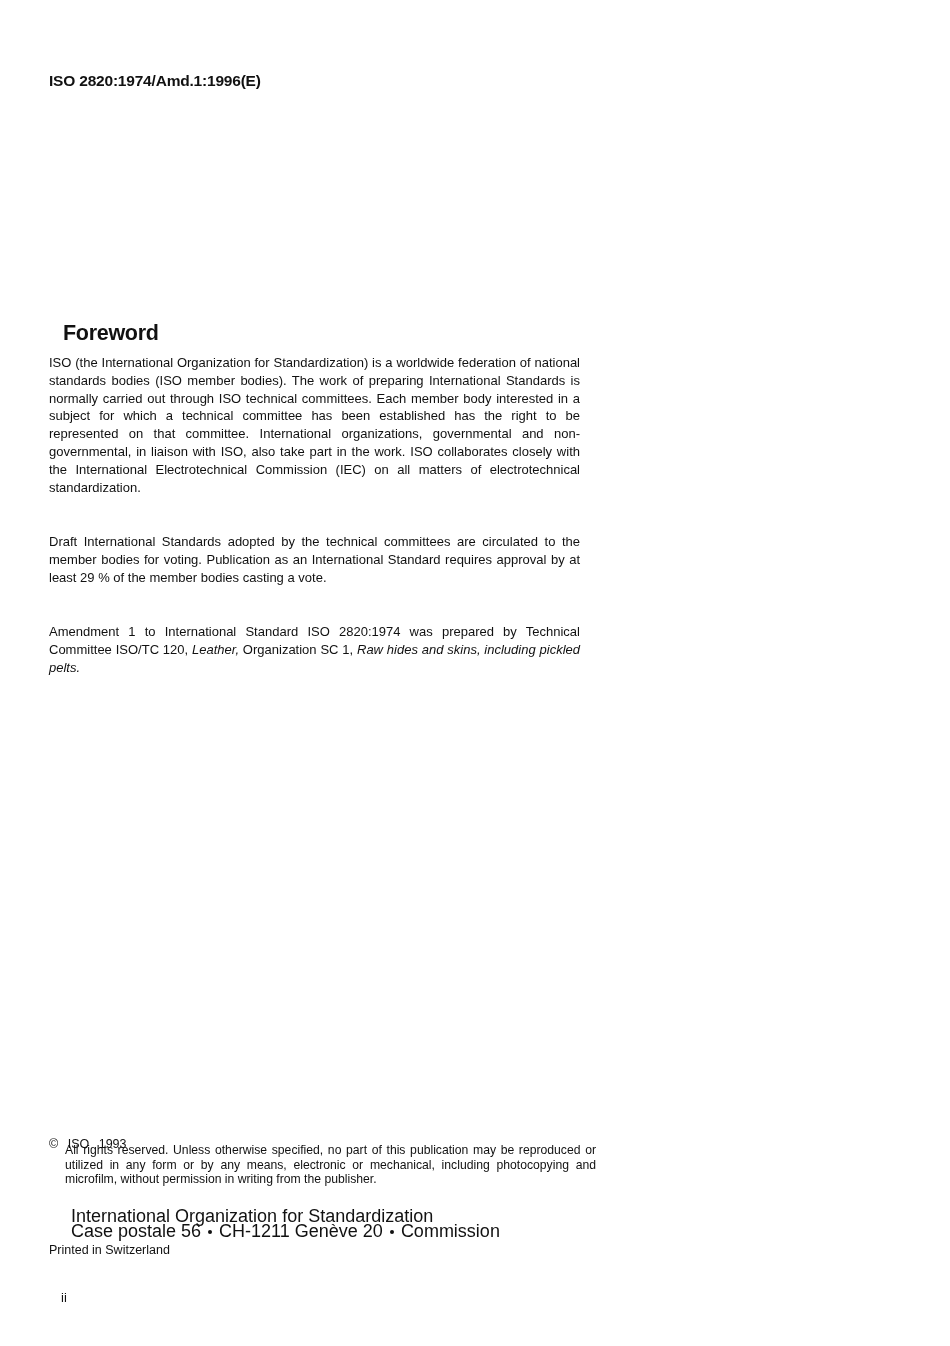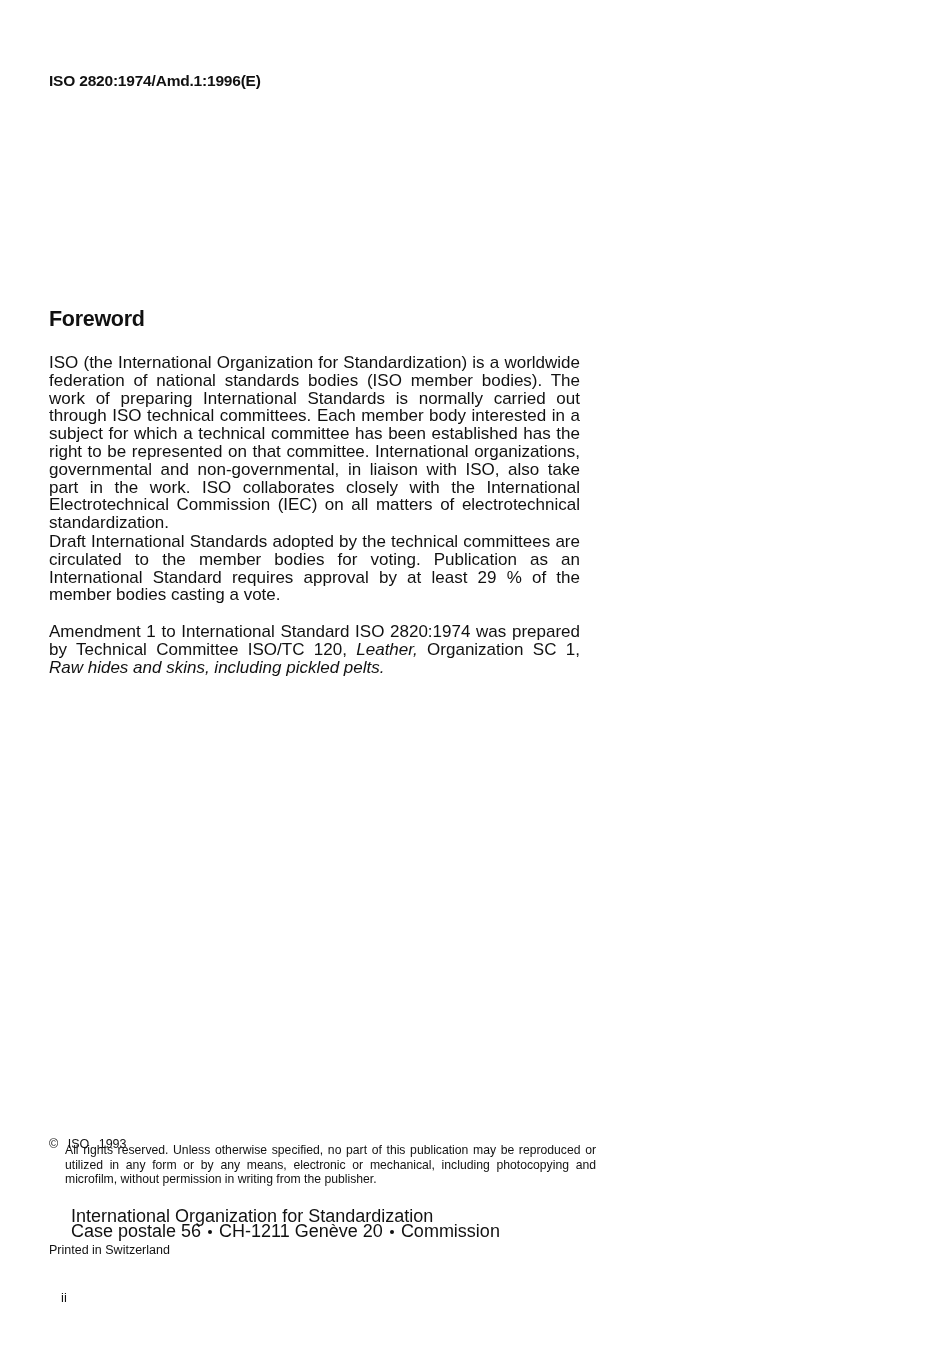--- a/index.html
+++ b/index.html
@@ -1,40 +1,40 @@
 <!DOCTYPE html>
 <html><head>
 <meta charset="utf-8">
 <style>
   html, body { margin: 0; padding: 0; background: #ffffff; }
   body { width: 950px; height: 1346px; position: relative; overflow: hidden;
          font-family: "Liberation Sans", "DejaVu Sans", sans-serif; color: #111; }
   .header { position: absolute; left: 49px; top: 72px; font-size: 15.5px; font-weight: bold; letter-spacing: -0.2px; }
   .title { position: absolute; left: 49px; top: 307px; font-size: 21.5px; font-weight: bold; letter-spacing: -0.3px; }
-  .para { position: absolute; left: 49px; width: 531px; font-size: 17px; line-height: 17.8px;
+  .para { position: absolute; left: 49px; width: 531px; font-size: 13px; line-height: 17.8px;
           text-align: justify; text-align-last: left; margin: 0; }
   .p1 { top: 354px; }
   .p2 { top: 533px; }
   .p3 { top: 623px; }
   .para i { font-style: italic; }
   .copy { position: absolute; left: 49px; top: 1137px; font-size: 12.5px; word-spacing: 6px; }
   .rights { position: absolute; left: 49px; top: 1127px; width: 531px; font-size: 12.2px; line-height: 14.6px;
             text-align: justify; text-align-last: left; margin: 16px; }
   .addr { position: absolute; left: 71px; top: 1209px; font-size: 18px; line-height: 14.6px; }
   .printed { position: absolute; left: 49px; top: 1243px; font-size: 12.5px; text-align: right; }
   .pagenum { position: absolute; left: 49px; top: 1290px; font-size: 13px; padding-left: 12px; }
   .dot { display: inline-block; width: 4px; height: 4px; border-radius: 50%; background: #111;
          vertical-align: middle; margin: 0 7px; }
 </style>
 </head>
 <body>
 
 <div class="header">ISO 2820:1974/Amd.1:1996(E)</div>
 
-<h1 class="title" style="margin:0">Foreword</h1>
+<h1 class="title" style="margin:14px">Foreword</h1>
 
 <p class="para p1">ISO (the International Organization for Standardization) is a worldwide federation of national standards bodies (ISO member bodies). The work of preparing International Standards is normally carried out through ISO technical committees. Each member body interested in a subject for which a technical committee has been established has the right to be represented on that committee. International organizations, governmental and non-governmental, in liaison with ISO, also take part in the work. ISO collaborates closely with the International Electrotechnical Commission (IEC) on all matters of electrotechnical standardization.</p>
 
 <p class="para p2">Draft International Standards adopted by the technical committees are circulated to the member bodies for voting. Publication as an International Standard requires approval by at least 29 % of the member bodies casting a vote.</p>
 
 <p class="para p3"><span>Amendment 1 to International Standard ISO 2820:1974 was prepared by Technical Committee ISO/TC 120, </span><i>Leather,</i><span> Organization SC 1, </span><i>Raw hides and skins, including pickled pelts.</i></p>
 
 <div class="copy">© ISO 1993</div>
 
 <p class="rights">All rights reserved. Unless otherwise specified, no part of this publication may be reproduced or utilized in any form or by any means, electronic or mechanical, including photocopying and microfilm, without permission in writing from the publisher.</p>

